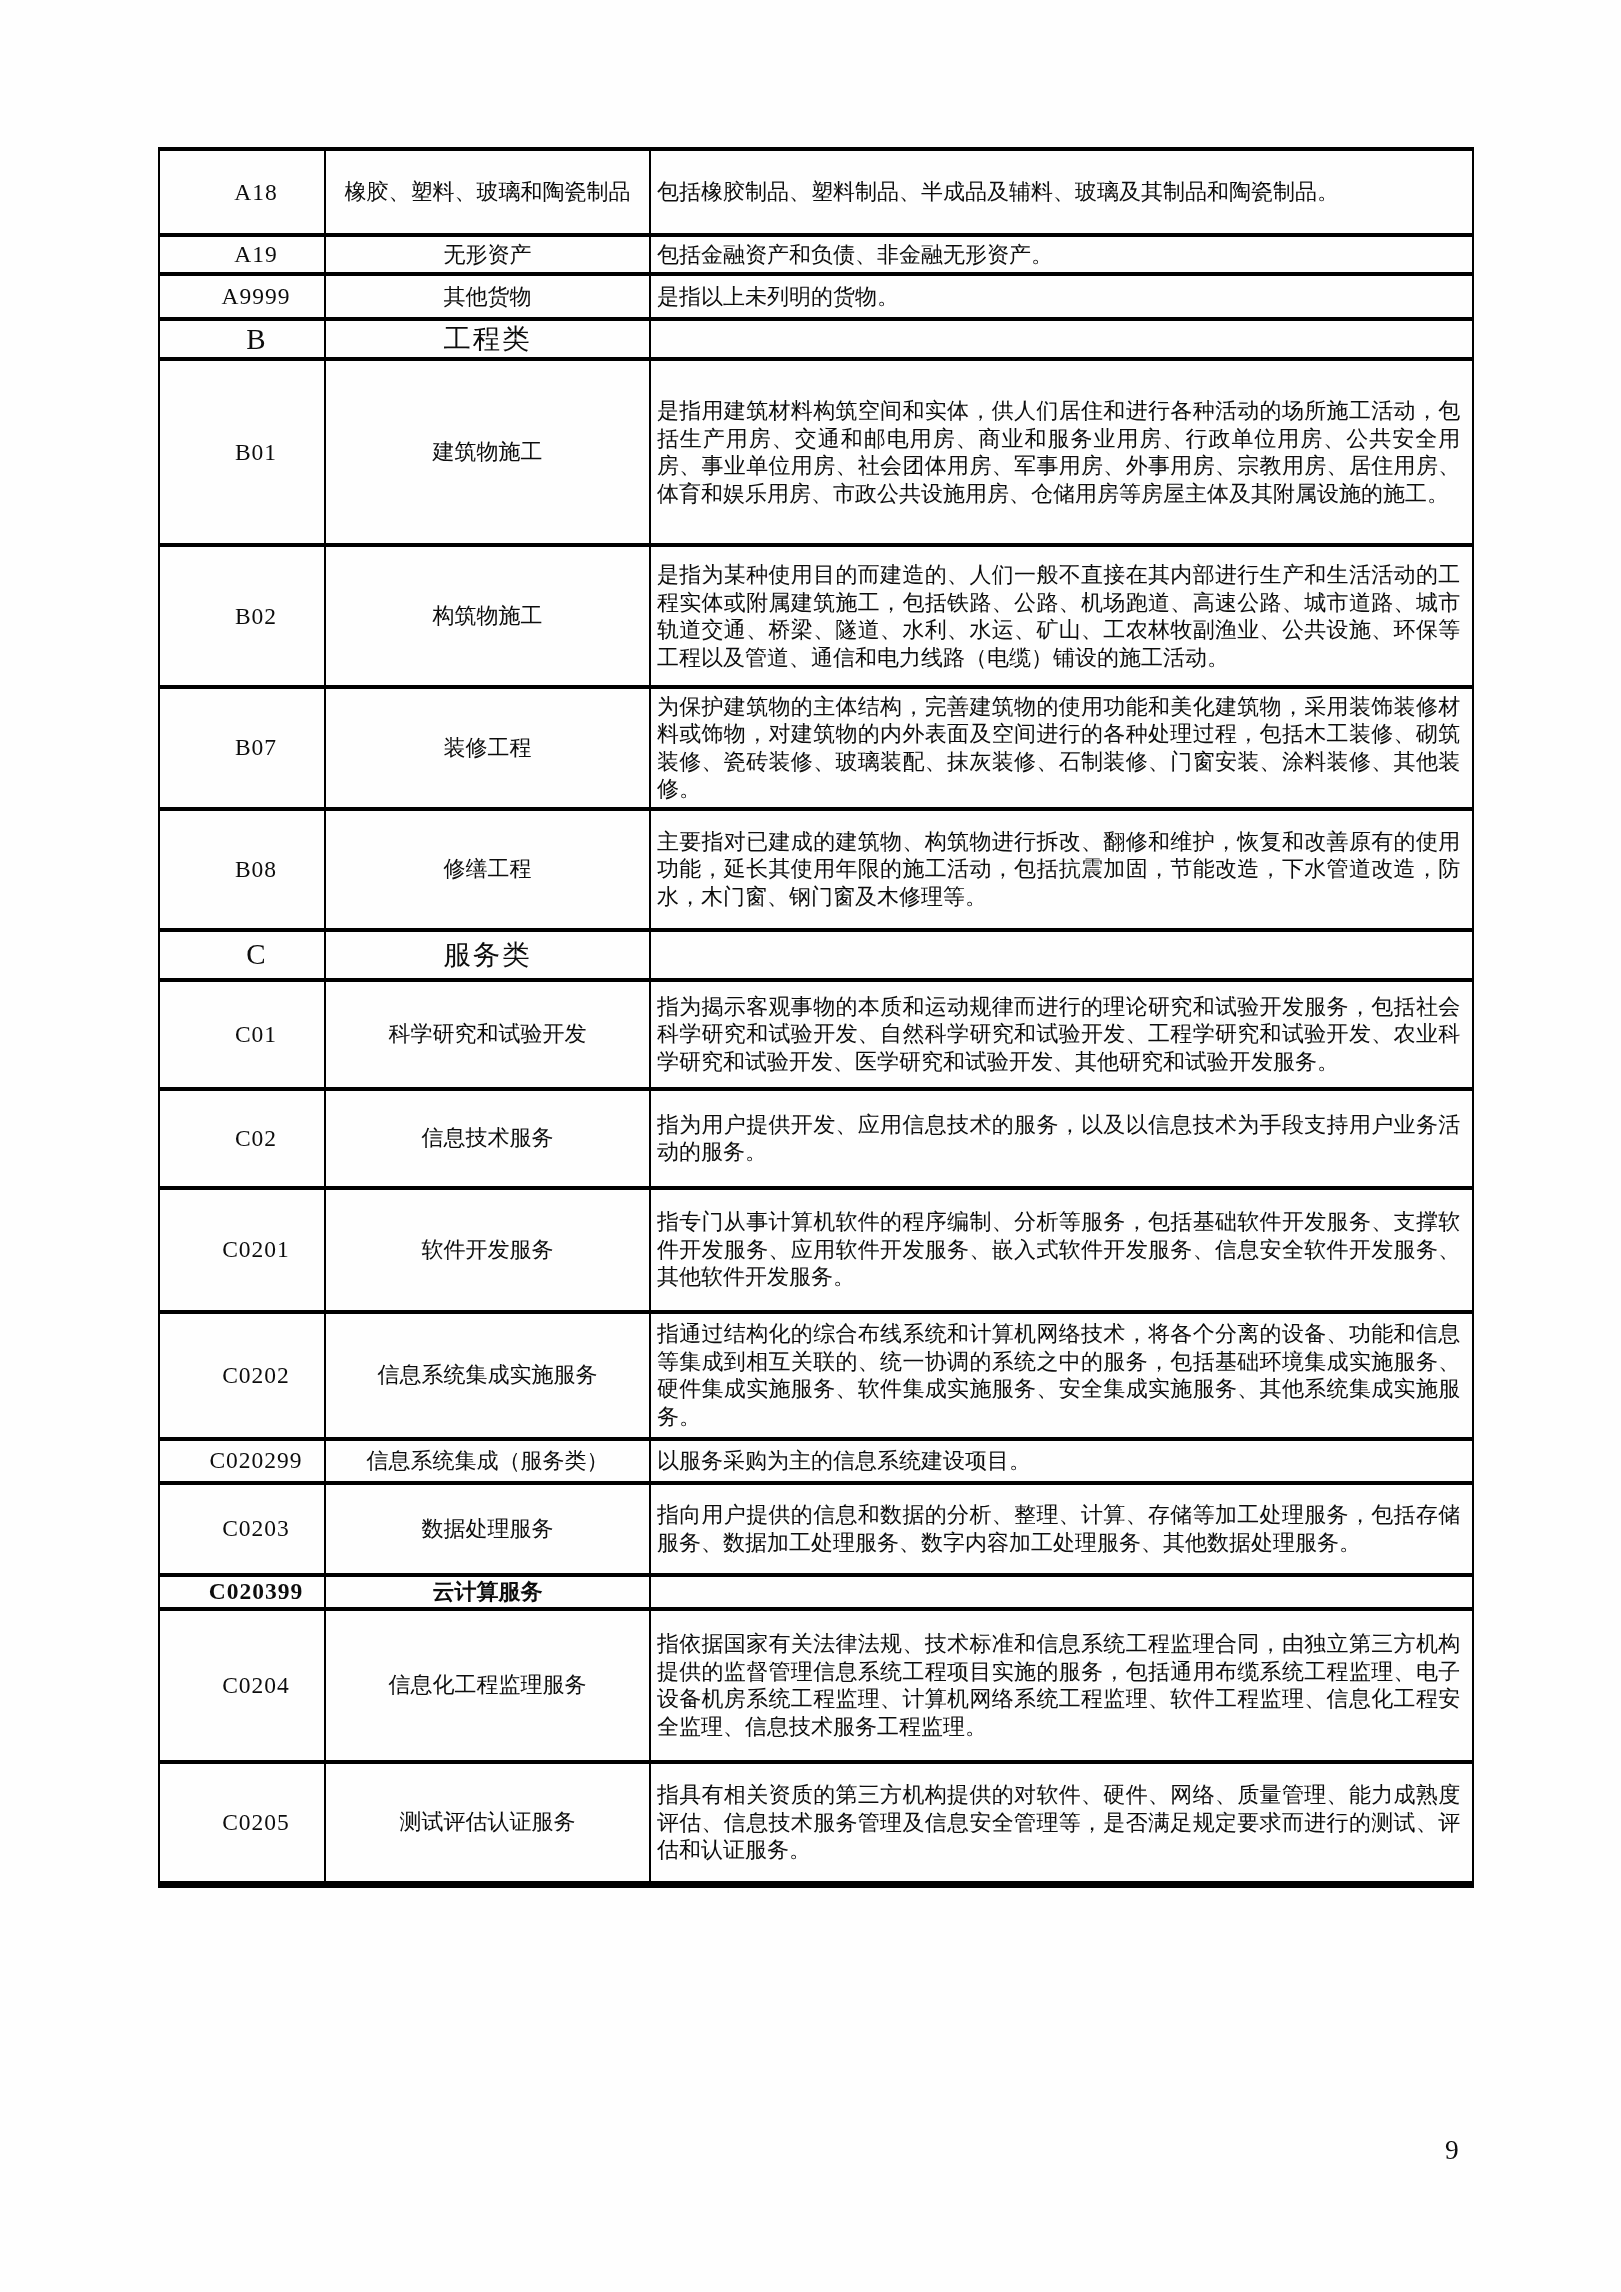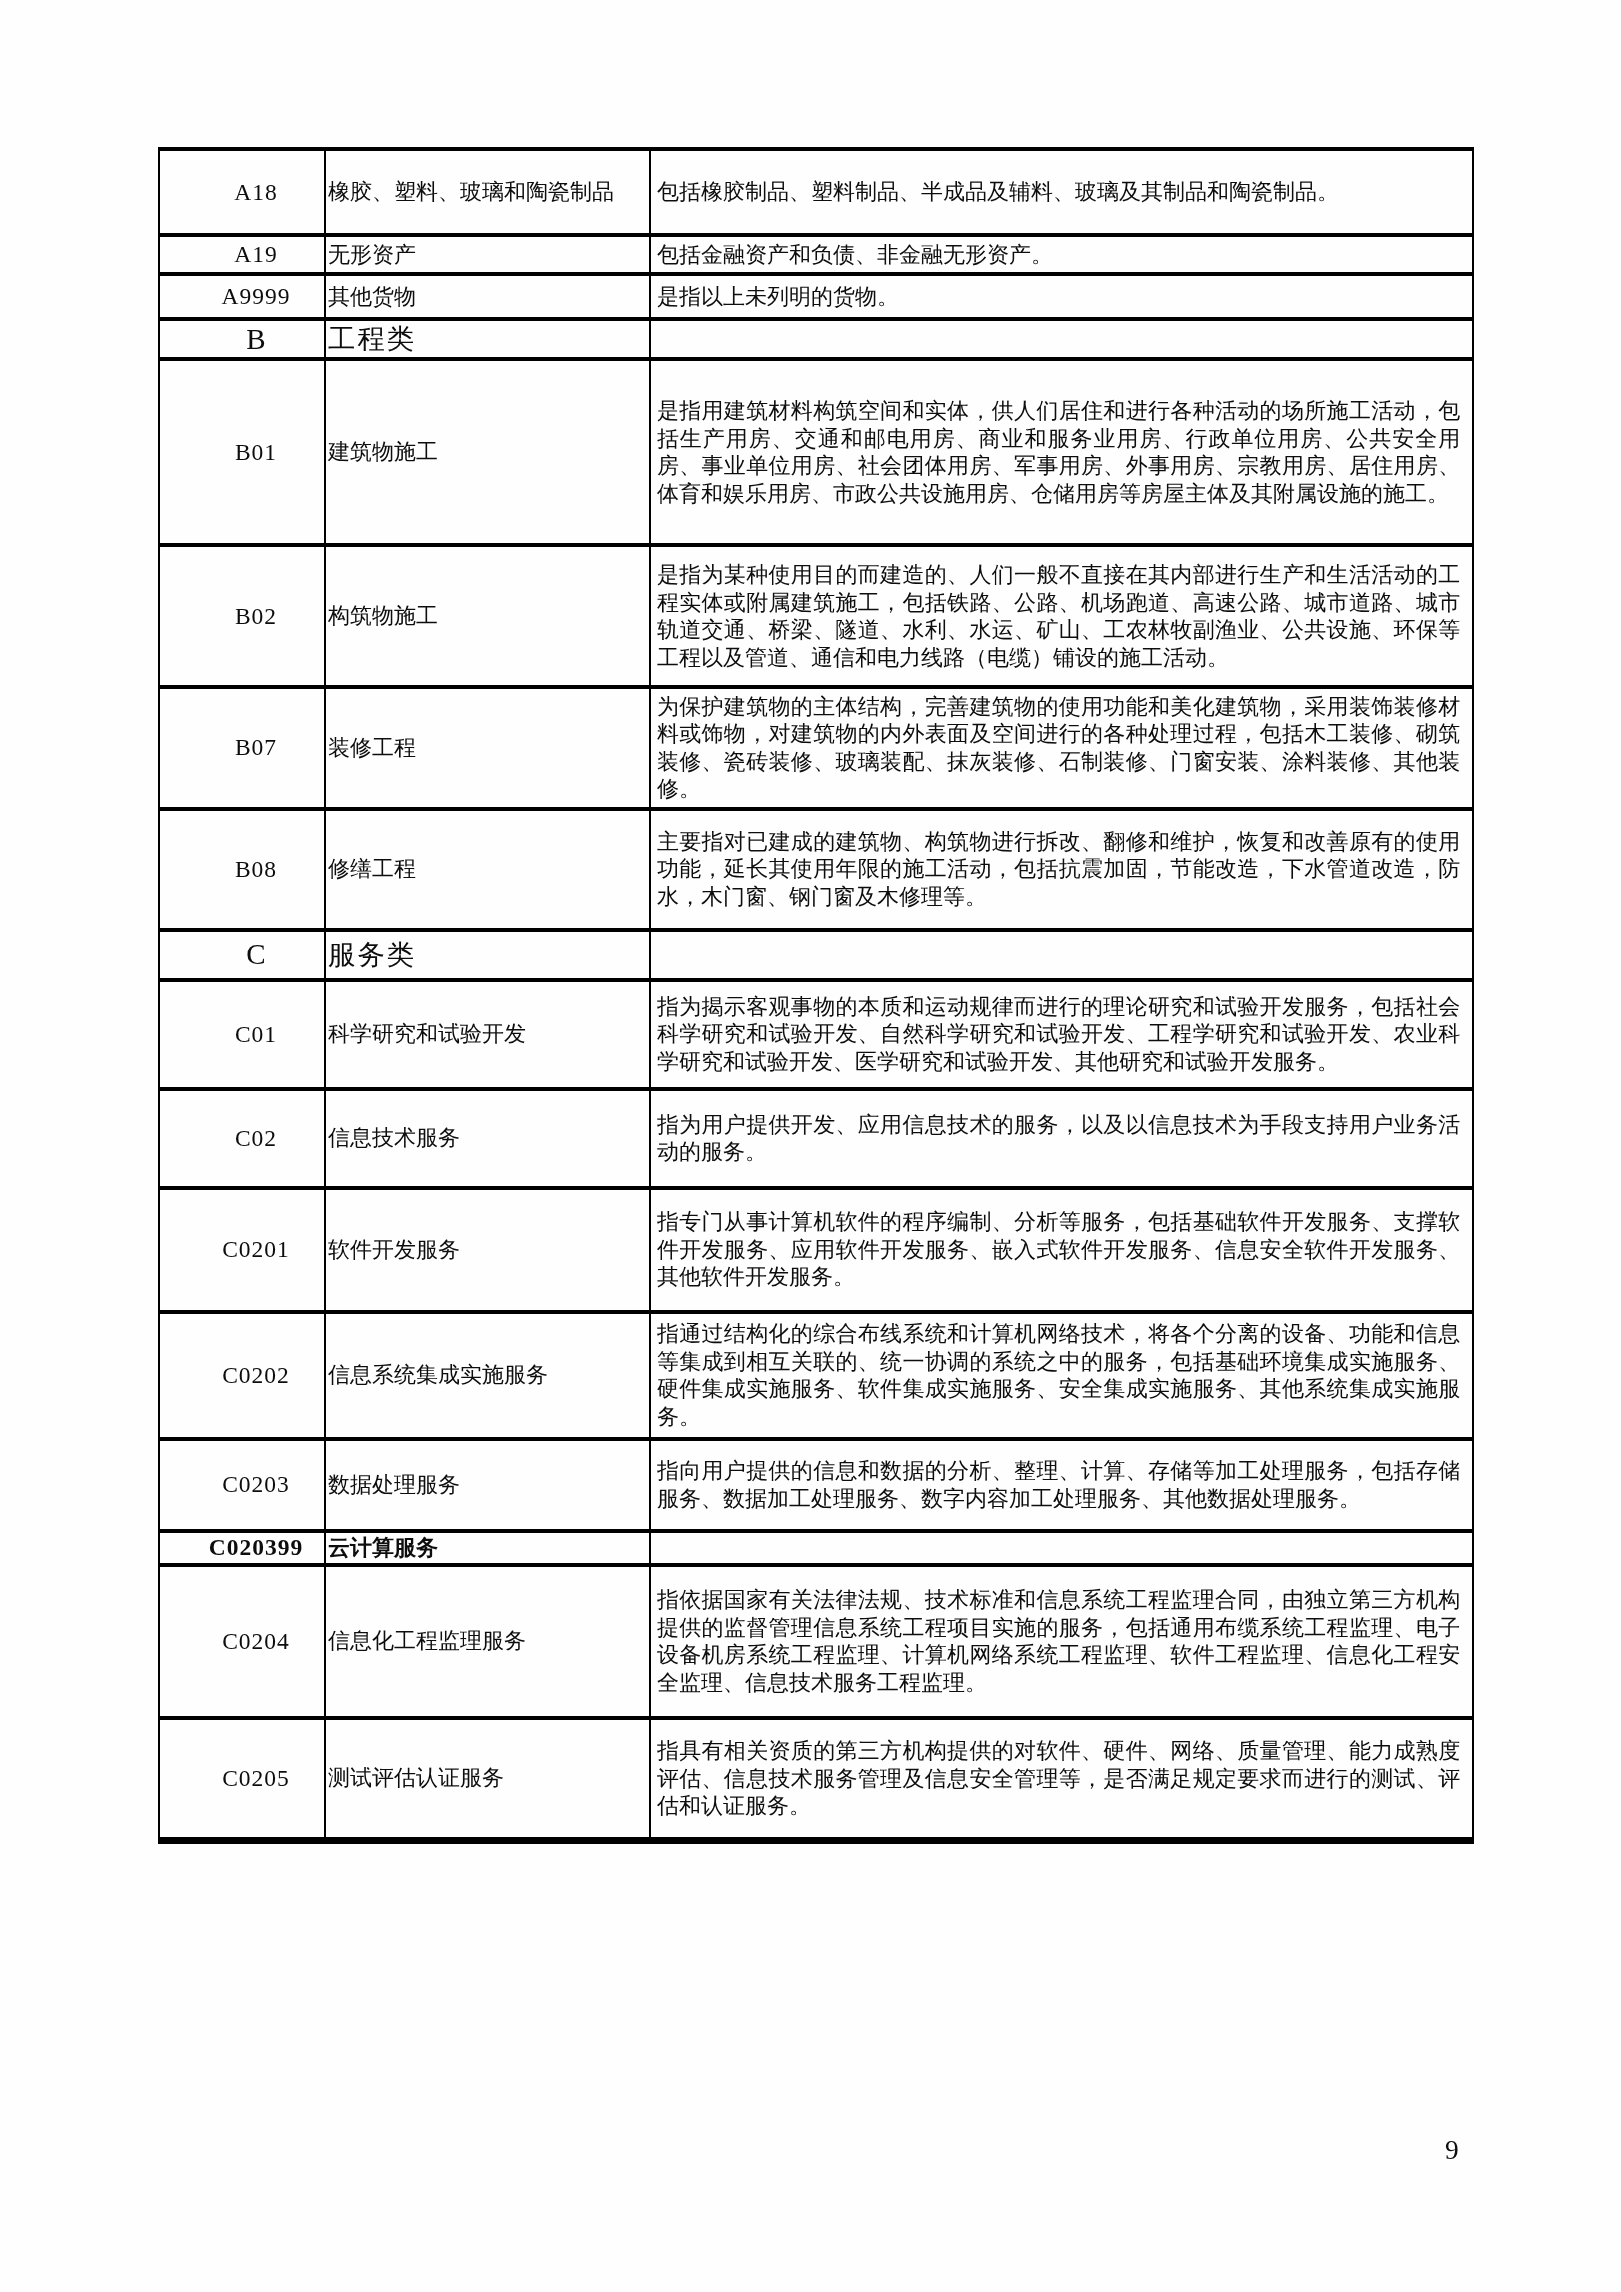--- a/index.html
+++ b/index.html
@@ -39,21 +39,21 @@
     padding: 0;
   }
   td.code {
     text-align: center;
     font-size: 23.5px;
     letter-spacing: 1px;
     font-family: "Liberation Serif", "DejaVu Serif", serif;
     padding-left: 28px;
   }
   td.name {
-    text-align: left;
+    text-align: center;
     font-size: 22px;
     padding: 0 2px;
   }
   td.desc {
     font-size: 22px;
     line-height: 27.4px;
     text-align: justify;
     text-align-last: left;
     padding: 3.9px 11.8px 3.9px 5.9px;
   }
@@ -152,20 +152,25 @@
     <td class="name">软件开发服务</td>
     <td class="desc">指专门从事计算机软件的程序编制、分析等服务，包括基础软件开发服务、支撑软件开发服务、应用软件开发服务、嵌入式软件开发服务、信息安全软件开发服务、其他软件开发服务。</td>
   </tr>
 
   <tr style="height: 127px;">
     <td class="code">C0202</td>
     <td class="name">信息系统集成实施服务</td>
     <td class="desc">指通过结构化的综合布线系统和计算机网络技术，将各个分离的设备、功能和信息等集成到相互关联的、统一协调的系统之中的服务，包括基础环境集成实施服务、硬件集成实施服务、软件集成实施服务、安全集成实施服务、其他系统集成实施服务。</td>
   </tr>
 
+  <tr style="height: 44px;">
+    <td class="code">C020299</td>
+    <td class="name">信息系统集成（服务类）</td>
+    <td class="desc">以服务采购为主的信息系统建设项目。</td>
+  </tr>
 
   <tr style="height: 92px;">
     <td class="code">C0203</td>
     <td class="name">数据处理服务</td>
     <td class="desc">指向用户提供的信息和数据的分析、整理、计算、存储等加工处理服务，包括存储服务、数据加工处理服务、数字内容加工处理服务、其他数据处理服务。</td>
   </tr>
 
   <tr style="height: 34px; font-weight: bold;">
     <td class="code">C020399</td>
     <td class="name">云计算服务</td>

